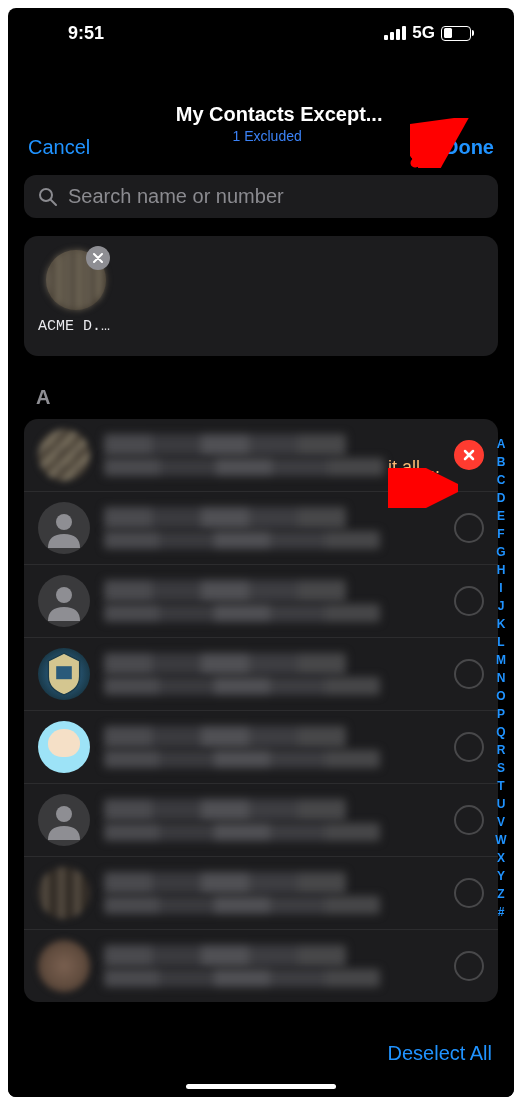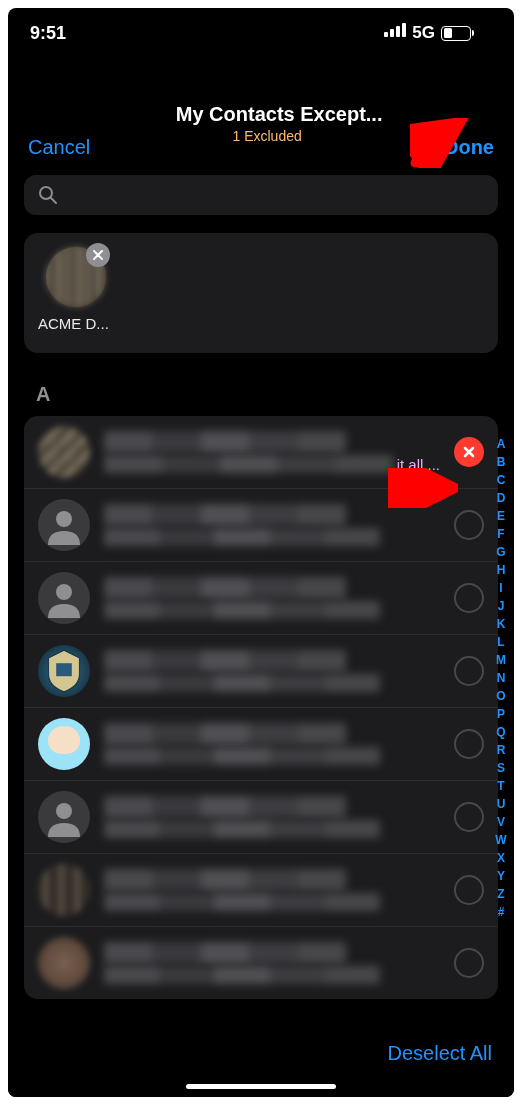--- a/index.html
+++ b/index.html
@@ -21,27 +21,28 @@
       inset: 8px;
       background: #000;
       border-radius: 8px;
       overflow: hidden;
     }
     .status-bar {
       height: 50px;
       display: flex;
       align-items: center;
       justify-content: space-between;
-      padding: 0 40px 0 22px;
+      padding: 0 40px 0 60px;
       color: #fff;
       font-size: 18px;
       font-weight: 600;
     }
     .status-right {
       display: flex;
+      align-items: center;
       gap: 6px;
     }
     .signal-bars {
       display: flex;
       align-items: flex-end;
       gap: 2px;
       height: 14px;
     }
     .signal-bars span {
       width: 4px;
@@ -99,21 +100,21 @@
     .nav-btn {
       color: #2093ff;
       font-size: 20px;
       background: none; border: none;
       font-weight: 400;
       margin-top: 48px;
     }
     .nav-btn.done { font-weight: 600; }
     .nav-title-wrap { text-align: center; }
     .nav-title { font-size: 20px; font-weight: 600; margin-left: 24px; }
-    .nav-sub { font-size: 14px; color: #fdba74; margin-top: 2px; }
+    .nav-sub { font-size: 14px; color: #3b82f6; margin-top: 2px; }
     .search-wrap { padding: 10px 16px; }
     .search-field {
       background: #1c1c1e;
       border-radius: 12px;
       display: flex;
       align-items: center;
       padding: 10px 14px;
       gap: 10px;
     }
     .search-field svg { flex-shrink: 0; }
@@ -144,21 +145,21 @@
         linear-gradient(90deg,#6b6355 25%,#4a4237 25% 50%,#766d5c 50% 75%,#544c3f 75%),
         #555;
       background-size: 20px 20px;
       filter: blur(3px);
     }
     .chip-remove {
       position: absolute; top: -4px; right: -4px;
       width: 24px; height: 24px; border-radius: 50%;
       background: #8e8e93; display: flex; align-items: center; justify-content: center;
     }
-    .chip-label { color: #e9e9ed; font-size: 15px; white-space: nowrap; overflow: hidden; text-overflow: ellipsis; width: 100%; text-align: left; padding-left: 2px;}
+    .chip-label { color: #e9e9ed; font-size: 15px; white-space: nowrap; overflow: hidden; text-overflow: ellipsis; width: 100%; text-align: left; padding-left: 2px; font-family: Liberation Mono, monospace;}
     .section-header {
       color: #8e8e93;
       font-size: 20px;
       font-weight: 600;
       padding: 30px 28px 10px;
     }
     .list {
       position: relative;
       margin: 0 16px;
       background: #1c1c1e;
@@ -200,21 +201,21 @@
     }
     .blur-bar {
       background: linear-gradient(90deg,#4a4a4e 20%,#3a3a3e 20% 40%,#505054 40% 60%,#3d3d41 60% 80%,#474749 80%);
       border-radius: 3px;
       filter: blur(4px);
     }
     .row-name.blur-bar { width: 72%; }
     .row-sub.blur-bar { width: 82%; }
     .row-sub.visible-tail { display: flex; align-items: center; gap: 4px; }
     .row-sub.visible-tail .blurred { flex: 1; }
-    .row-sub.visible-tail .tail { color: #f0abfc; font-size: 15px; white-space: nowrap; }
+    .row-sub.visible-tail .tail { color: #fdba74; font-size: 18px; white-space: nowrap; }
     .check {
       width: 30px; height: 30px; border-radius: 50%;
       border: 2px solid #48484a; flex-shrink: 0;
     }
     .check.selected {
       background: #ff3b30; border-color: #ff3b30;
       display: flex; align-items: center; justify-content: center;
     }
     .index-bar {
       position: absolute;
@@ -286,20 +287,21 @@
     </div>
     <button class="nav-btn done">Done</button>
   </div>
 
   <div class="search-wrap">
     <div class="search-field">
       <svg width="20" height="20" viewBox="0 0 20 20">
           <circle cx="8" cy="8" r="6" stroke="#8b8b90" stroke-width="2" fill="none"></circle>
           <line x1="13" y1="13" x2="18" y2="18" stroke="#8b8b90" stroke-width="2" stroke-linecap="round"></line>
         </svg>
+      <span class="search-placeholder">Search name or number</span>
     </div>
   </div>
 
   <div class="selected-wrap">
     <div class="chip">
       <div class="chip-avatar">
         <div class="chip-avatar-img"></div>
         <div class="chip-remove">
           <svg width="12" height="12" viewBox="0 0 12 12">
               <path d="M2 2 L10 10 M10 2 L2 10" stroke="#fff" stroke-width="2" stroke-linecap="round"></path>

